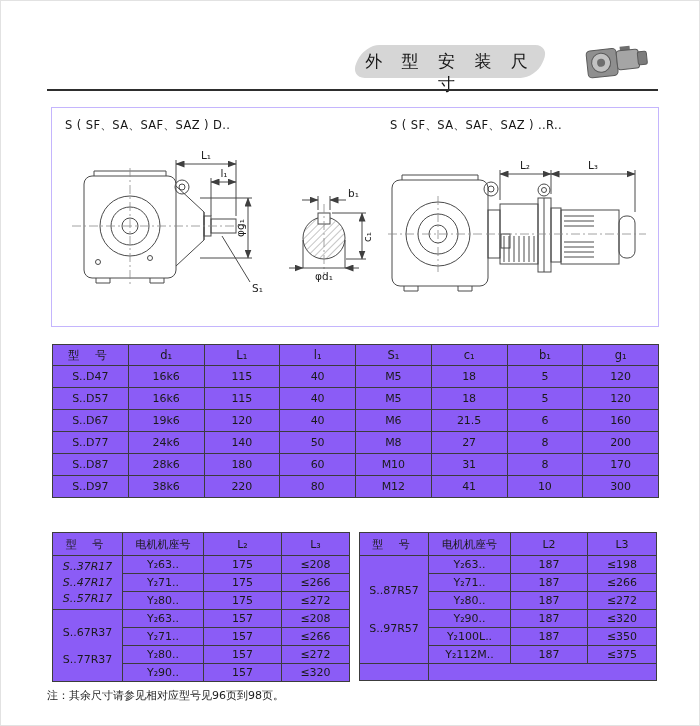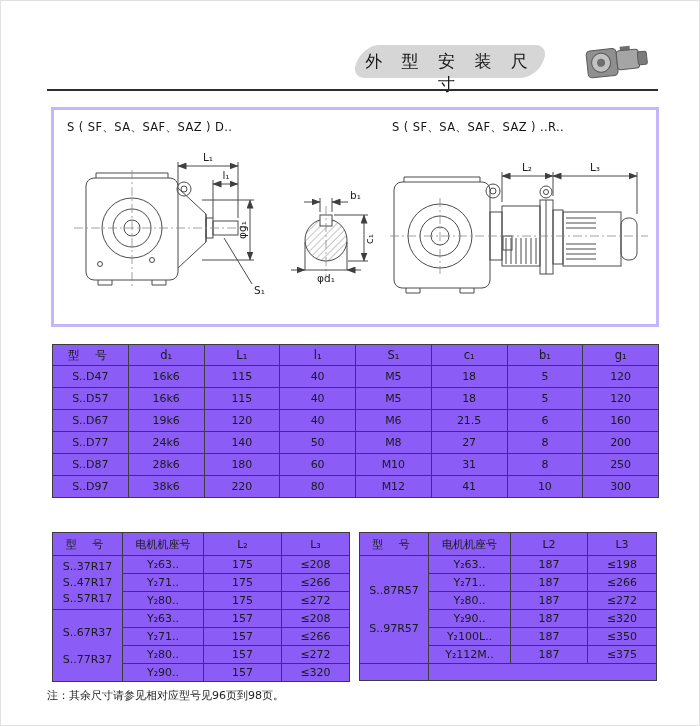--- a/index.html
+++ b/index.html
@@ -6,21 +6,21 @@
   .page{position:relative;width:700px;height:726px;background:#fff;border:1px solid #e2e2e2;
         box-sizing:border-box;font-family:"DejaVu Sans","Liberation Sans",sans-serif;color:#1a1a1a;overflow:hidden;padding-left:48px;}
   
   .hr-rule{position:absolute;left:46px;top:88px;width:611px;height:2px;background:#2e2e2e;}
   .badge{position:absolute;left:356px;top:44px;width:186px;height:33px;background:#d6d6d6;
          border-radius:15px;transform:skewX(-24deg);}
   .badge-label{position:absolute;left:356px;top:49px;width:186px;text-align:center;
          font-size:17px;letter-spacing:7px;color:#161616;font-weight:500;}
   .photo{position:absolute;left:582px;top:35px;}
   
-  .panel{position:absolute;left:50px;top:106px;width:608px;height:220px;border:3px solid #c4b5fd;box-sizing:border-box;}
+  .panel{position:absolute;left:50px;top:106px;width:608px;height:220px;border:1px solid #c4b5fd;box-sizing:border-box;}
   .dlabel{position:absolute;font-size:11.5px;letter-spacing:0.4px;color:#151515;white-space:nowrap;}
   .dlabel.l{left:13px;top:10px;}
   .dlabel.r{left:338px;top:10px;}
   .panel svg{position:absolute;}
   .svg-left{left:2px;top:38px;}
   .svg-cross{left:232px;top:72px;}
   .svg-right{left:336px;top:36px;}
   svg .ln{stroke:#4a4a4a;stroke-width:1;fill:none;}
   svg .cl{stroke:#8a8a8a;stroke-width:0.8;fill:none;stroke-dasharray:9 3 2 3;}
   svg text{font-size:10.5px;fill:#1d1d1d;stroke:none;font-family:"DejaVu Sans","Liberation Sans",sans-serif;}
@@ -30,21 +30,21 @@
         font-weight:normal;padding:0;overflow:hidden;white-space:nowrap;}
   .mt{left:51px;top:343px;width:607px;}
   .mt th{height:20px;font-size:11.5px;}
   .mt td{height:21px;}
   .lt{left:51px;top:531px;width:297px;}
   .rt{left:358px;top:531px;width:297px;}
   .lt th,.rt th{height:22px;}
   .lt td,.rt td{height:17px;}
   .sp{letter-spacing:6px;}
   .models{display:flex;flex-direction:column;justify-content:space-evenly;align-items:center;margin:0 auto;}
-  .models.h50{height:52px;} .models.h66{height:68px;} .models.h100{height:102px;}
+  .models.h50{height:52px;font-style:italic;} .models.h66{height:68px;} .models.h100{height:102px;}
   .empty td{height:16px;}
   .footnote{position:absolute;left:46px;top:687px;font-size:11px;color:#1d1d1d;}
 </style>
 </head>
 <body>
 
 <div class="page">
 
   <div class="badge"></div>
   <div class="badge-label">外 型 安 装 尺 寸</div>
@@ -241,21 +241,21 @@
           <td>200</td>
     </tr>
     <tr>
       <td>S..D87</td>
           <td>28k6</td>
           <td>180</td>
           <td>60</td>
           <td>M10</td>
           <td>31</td>
           <td>8</td>
-          <td>250</td>
+          <td>170</td>
     </tr>
     <tr>
       <td>S..D97</td>
           <td>38k6</td>
           <td>220</td>
           <td>80</td>
           <td>M12</td>
           <td>41</td>
           <td>10</td>
           <td>300</td>

